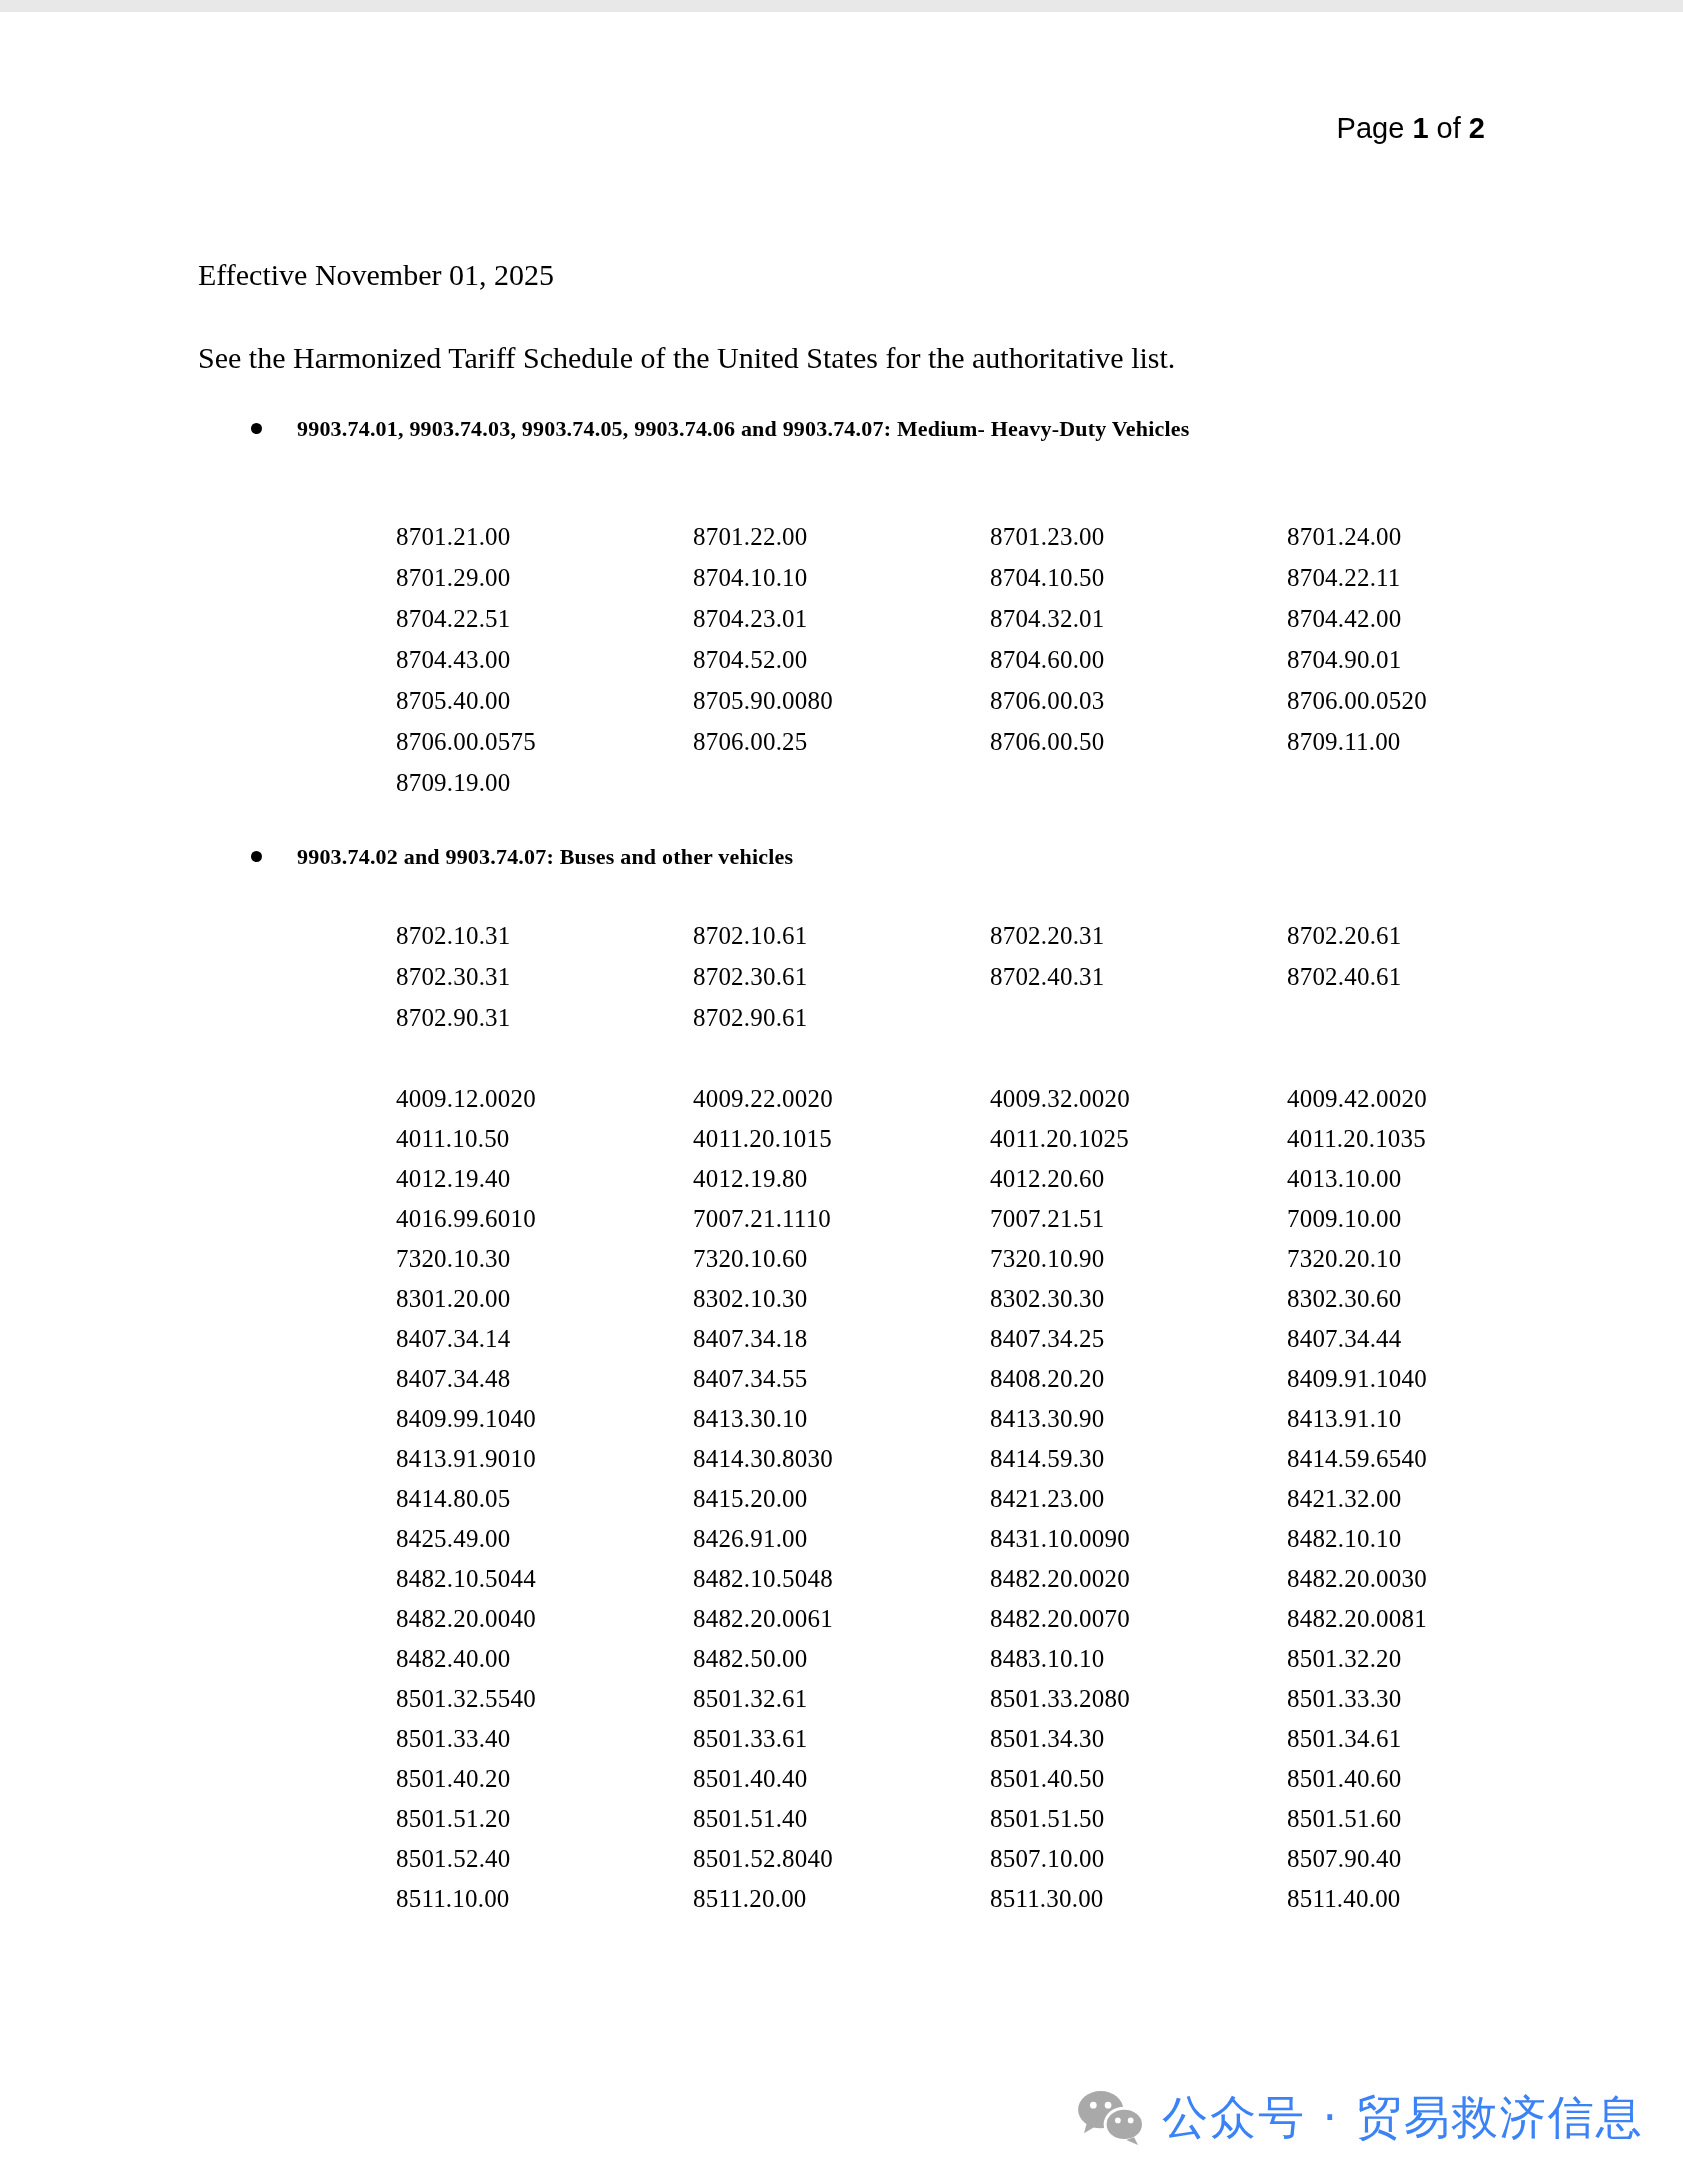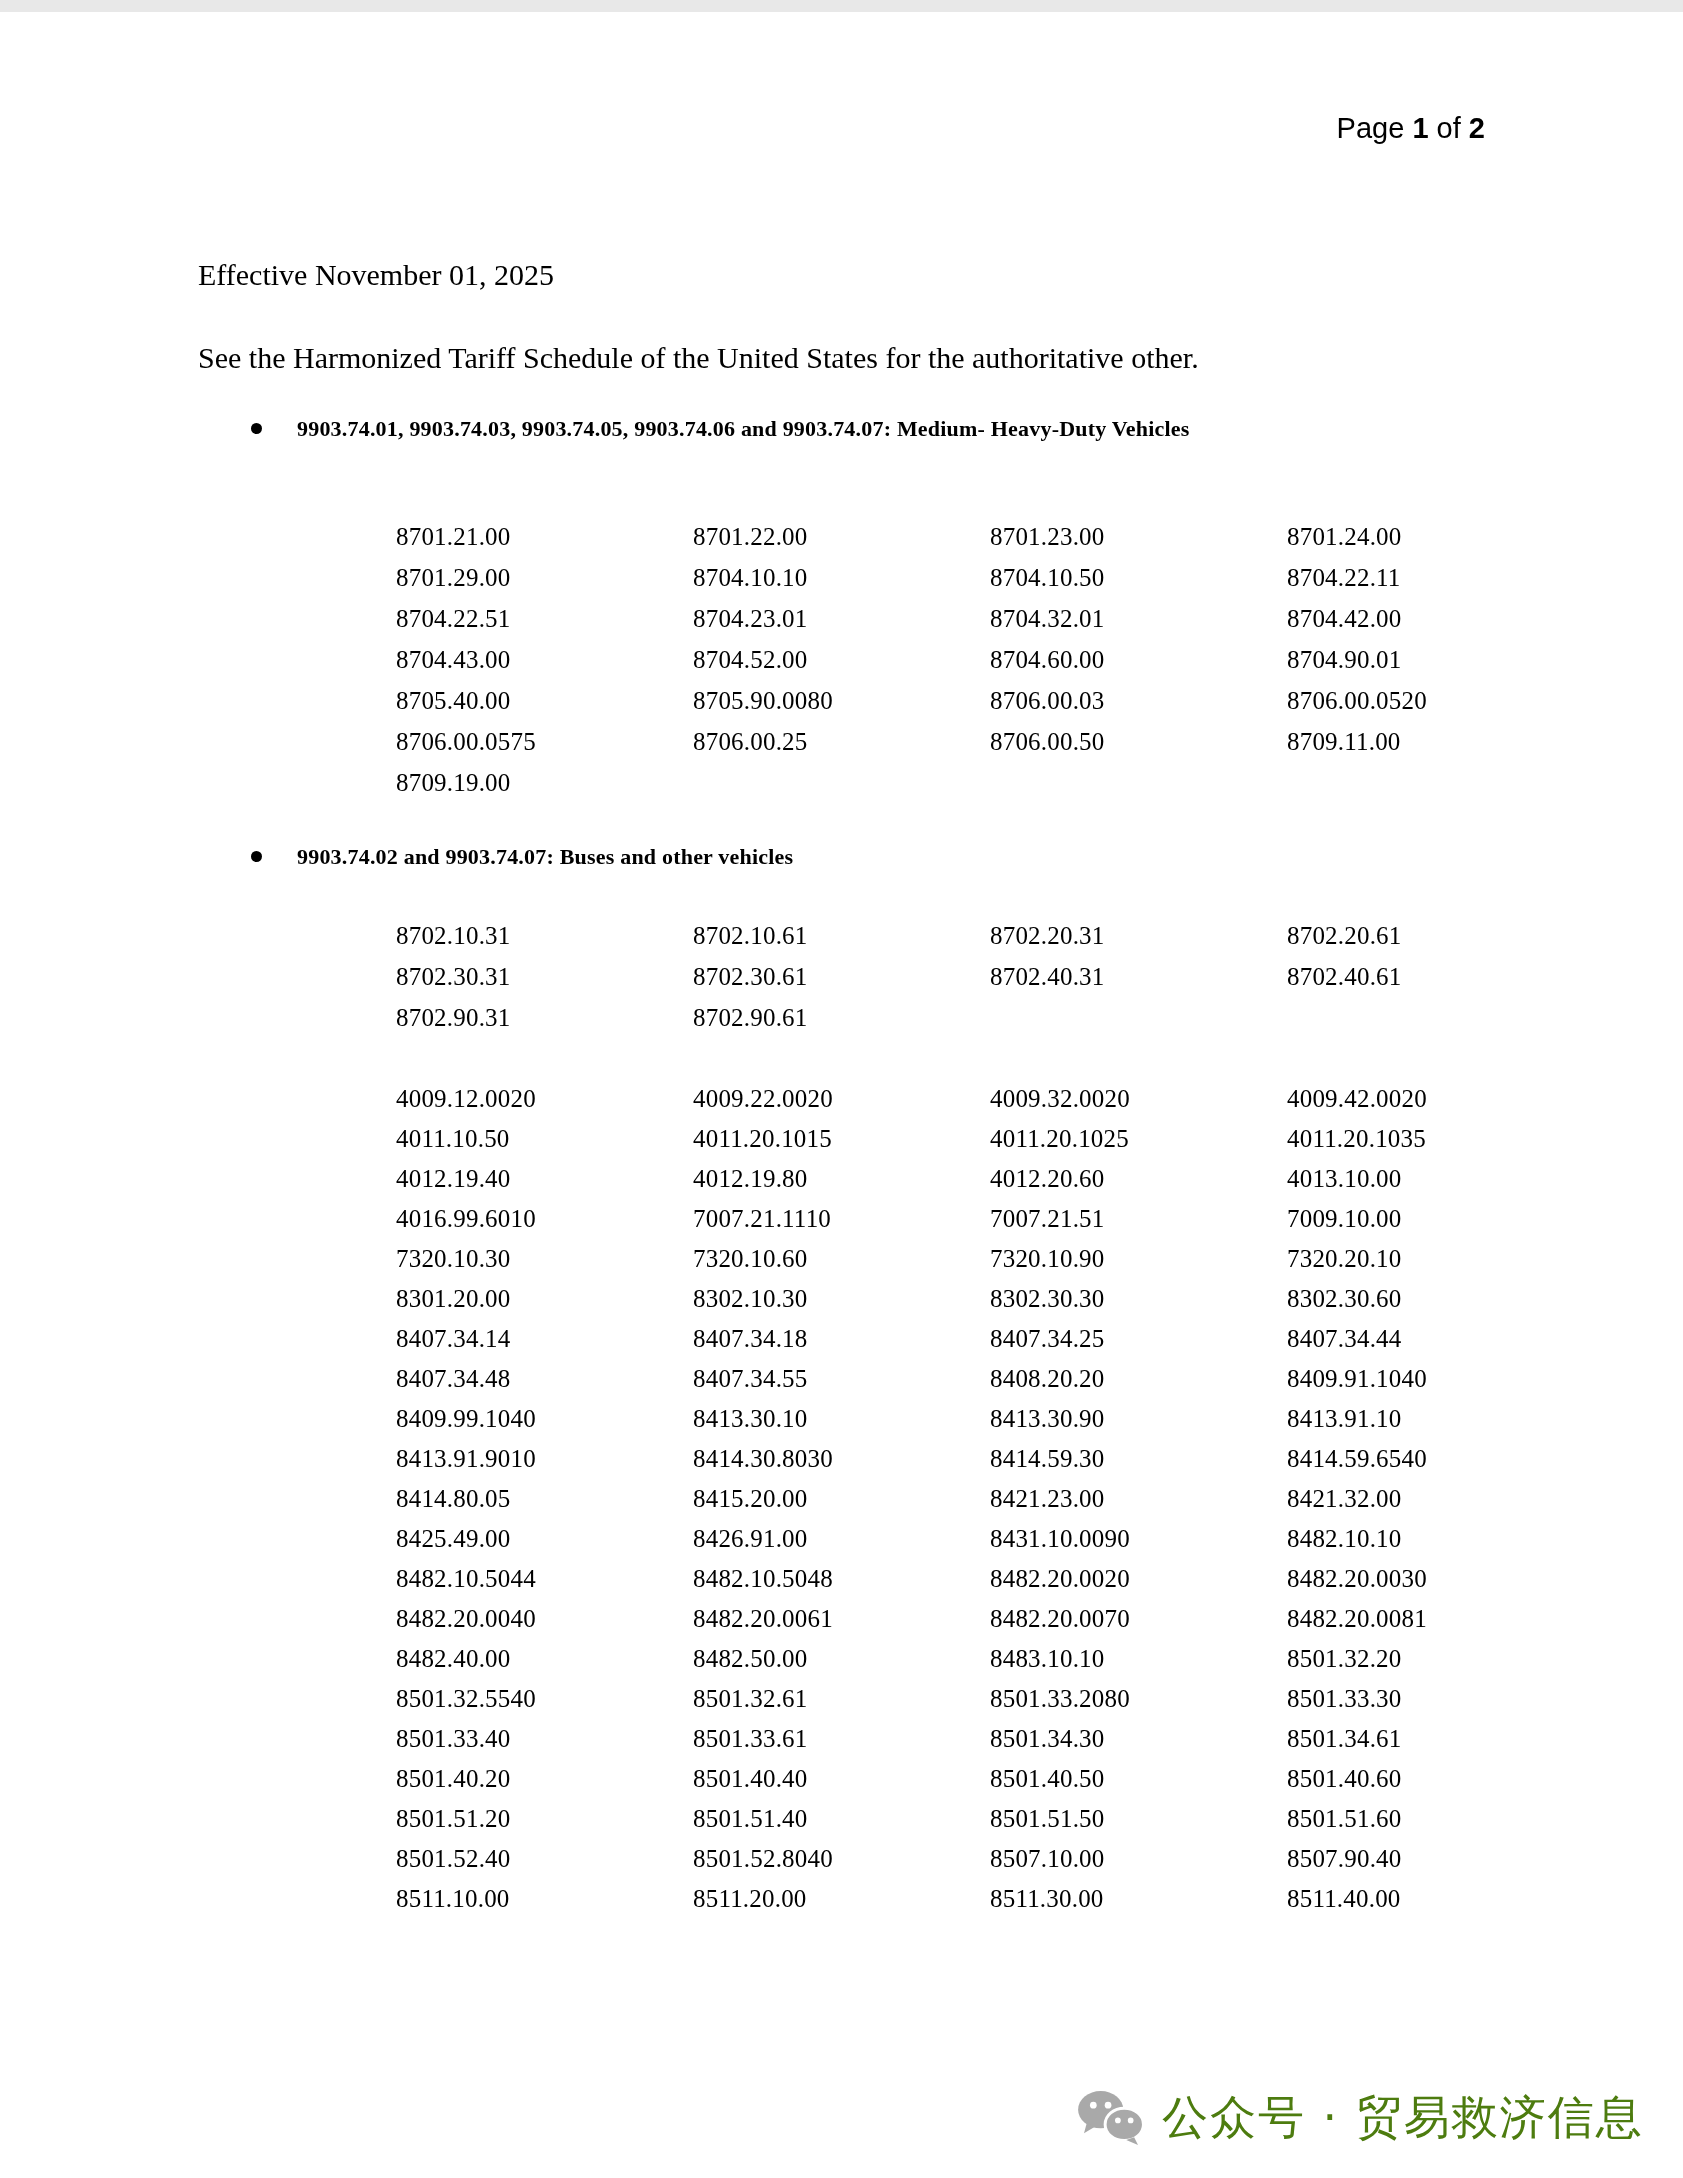--- a/index.html
+++ b/index.html
@@ -58,21 +58,21 @@
     letter-spacing:0.2px;
   }
   .grid-1{top:504px;}
   .grid-2{top:903px;}
   .grid-3{top:1067px;line-height:40px;}
   .code{display:block;text-align:left;}
   
   .watermark{
     position:absolute;left:1077px;top:2075px;
     display:flex;align-items:center;gap:16px;
-    color:#4d7c0f;
+    color:#3b82f6;
   }
   .watermark-text{
     font-family:"DejaVu Sans", sans-serif;
     font-size:46px;line-height:61px;
     letter-spacing:2px;
     white-space:nowrap;
   }
   .wechat-icon{width:69px;height:57px;flex:0 0 auto;}
 </style>
 </head>
@@ -83,21 +83,21 @@
   <div class="page-header">
     <span>Page</span>
     <b>1</b>
     <span>of</span>
     <b>2</b>
   </div>
 
 
   <div class="doc-effective">Effective November 01, 2025</div>
 
-  <div class="doc-note">See the Harmonized Tariff Schedule of the United States for the authoritative other.</div>
+  <div class="doc-note">See the Harmonized Tariff Schedule of the United States for the authoritative list.</div>
 
   <div class="section-heading heading-1">9903.74.01, 9903.74.03, 9903.74.05, 9903.74.06 and 9903.74.07: Medium- Heavy-Duty Vehicles</div>
   <div class="code-grid grid-1">
       <span class="code">8701.21.00</span>
       <span class="code">8701.22.00</span>
       <span class="code">8701.23.00</span>
       <span class="code">8701.24.00</span>
       <span class="code">8701.29.00</span>
       <span class="code">8704.10.10</span>
       <span class="code">8704.10.50</span>

